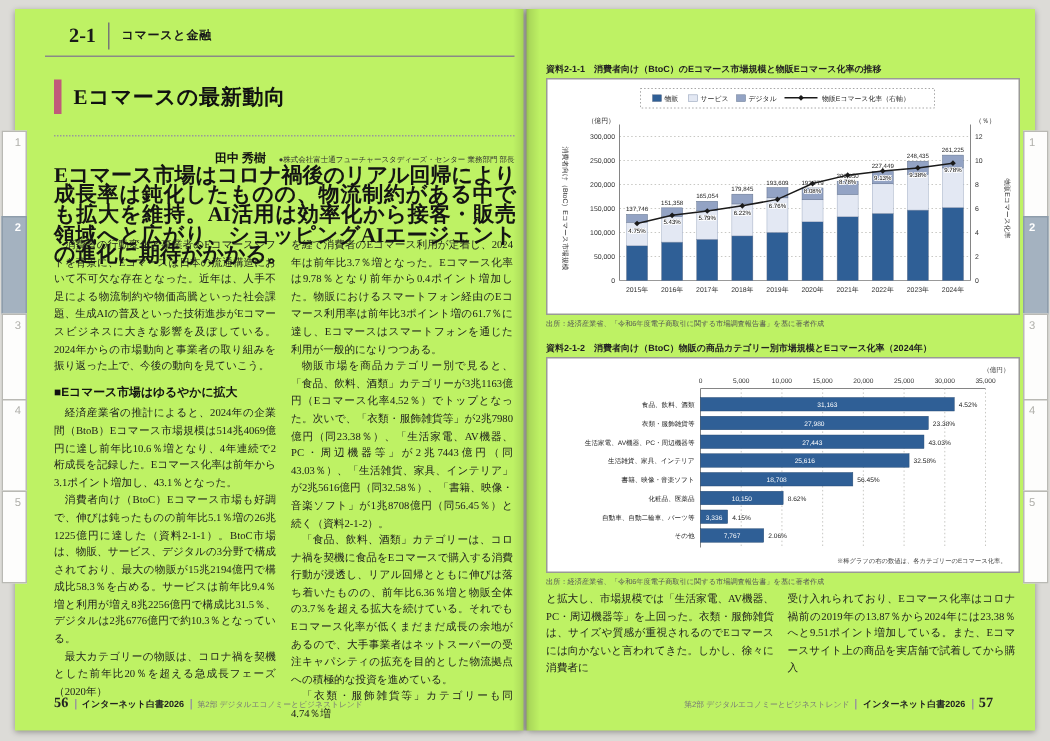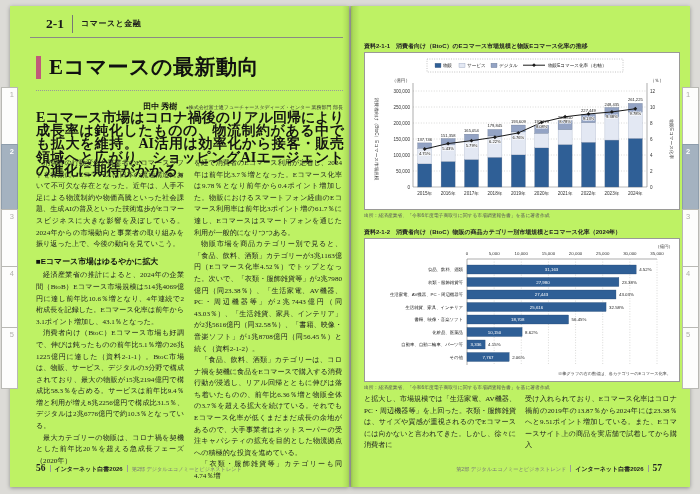--- a/index.html
+++ b/index.html
@@ -29,21 +29,21 @@
 
   
   .chap-head{position:absolute;top:8px;left:36px;display:flex;align-items:flex-start;}
   .chap-num{font-family:"Liberation Serif",serif;font-size:13.5px;font-weight:bold;color:#1a1a1a;line-height:20px;}
   .chap-sep{width:1px;background:#777;height:18px;margin:1px 8px 0 8px;}
   .chap-title{font-size:8px;font-weight:bold;color:#1a1a1a;line-height:20px;letter-spacing:.5px;}
   .head-rule{position:absolute;top:31px;left:20px;width:313px;border-top:1px solid #8a8a86;}
 
   .title-block{position:absolute;top:47px;left:26px;display:flex;align-items:center;}
   .title-bar{width:5px;height:23px;background:#c05a7a;margin-right:8px;}
-  .doc-title{font-family:"Liberation Serif",serif;font-size:21px;font-weight:bold;color:#111;letter-spacing:.5px;}
+  .doc-title{font-family:"Liberation Serif",serif;font-size:14px;font-weight:bold;color:#111;letter-spacing:.5px;}
 
   .author-rule{position:absolute;top:84px;left:26px;width:307px;border-top:1px dotted #999;}
   .author-line{position:absolute;top:89px;left:26px;width:307px;text-align:right;white-space:nowrap;}
   .author-name{font-family:"Liberation Serif",serif;font-size:8px;font-weight:bold;color:#111;}
   .author-affil{font-size:5px;color:#333;margin-left:4px;}
 
   .lead{position:absolute;top:105px;left:26px;width:308px;font-size:14px;font-weight:bold;color:#141414;line-height:13.2px;text-align:justify;font-family:Liberation Serif, serif;}
 
   .cols{position:absolute;}
   .col{position:absolute;top:0;font-family:"Liberation Serif",serif;font-size:7.1px;line-height:11.6px;color:#1c1c1c;text-align:justify;}

